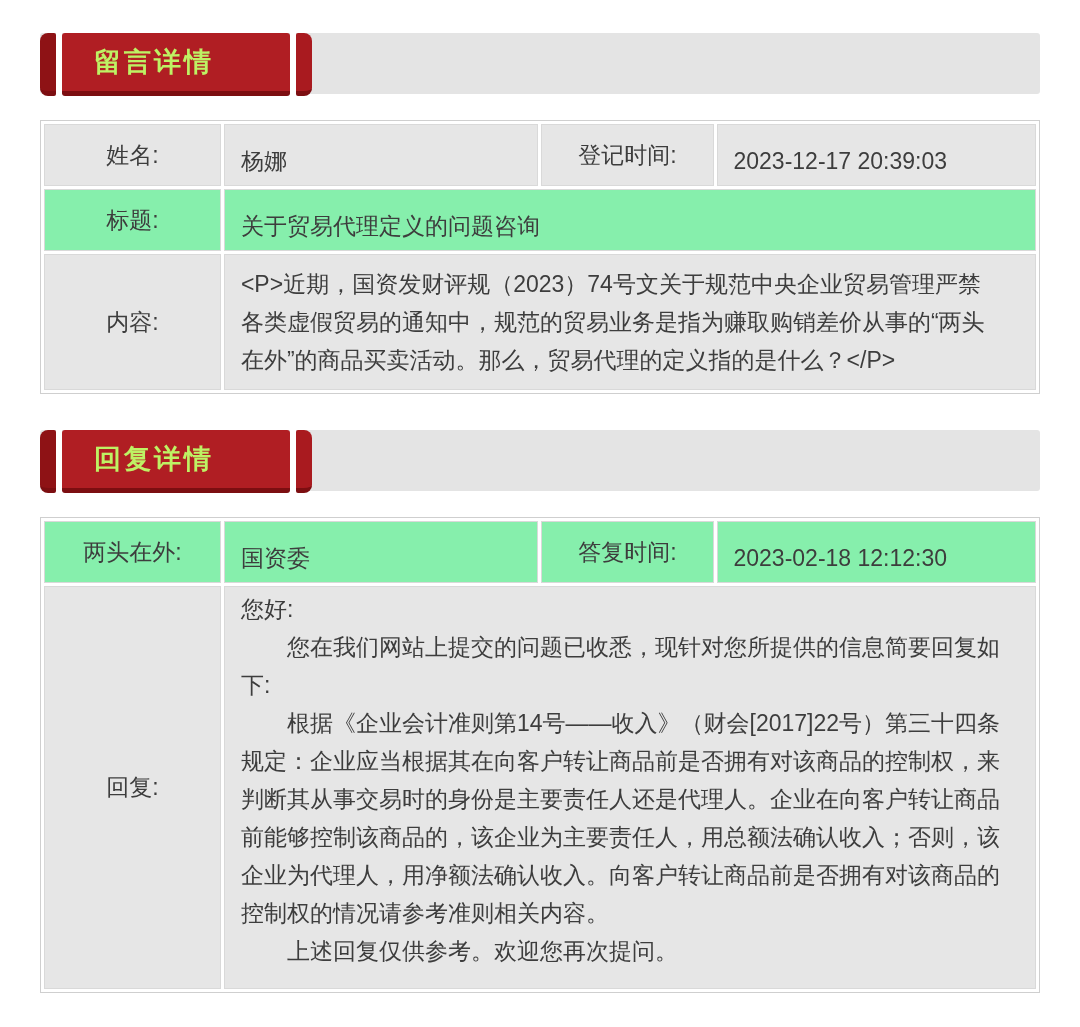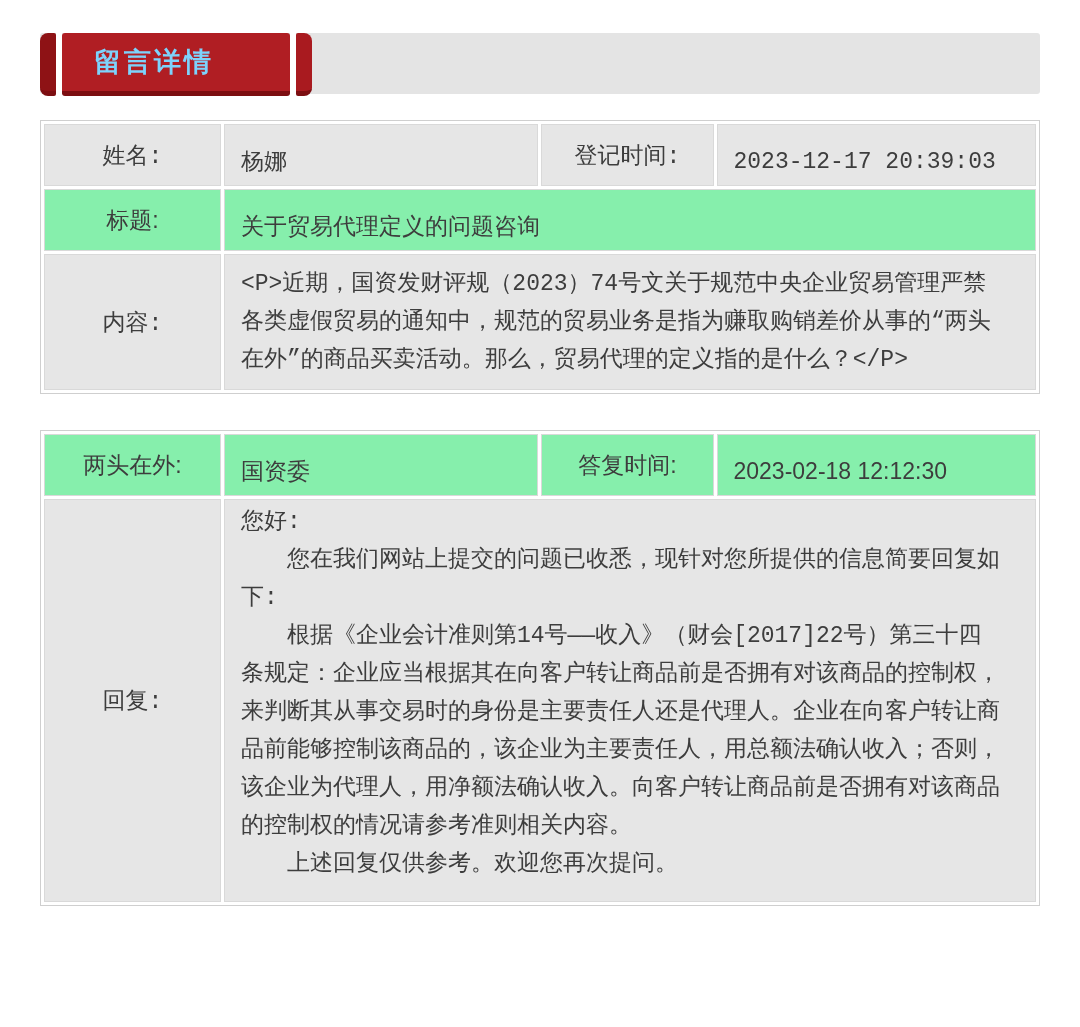--- a/index.html
+++ b/index.html
@@ -37,42 +37,42 @@
     border-radius: 2px 8px 8px 2px;
     background: #a91a1f;
     border-bottom: 5px solid #7c0e11;
   }
   .ribbon-gap { width: 6px; height: 63px; background: #ffffff; }
   .ribbon-main {
     width: 228px; height: 63px;
     background: #b01e23;
     border-bottom: 5px solid #7c0e11;
     border-radius: 3px;
-    color: #7dd3fc;
+    color: #bef264;
     font-size: 27px; font-weight: bold;
     letter-spacing: 3px;
     display: flex; align-items: center;
     padding-left: 32px;
   }
 
   
   .detail-table {
     width: 100%;
     border-collapse: separate;
     border-spacing: 3px;
     border: 1px solid #cfcfcf;
     margin-top: 24px;
     background: #ffffff;
   }
   .detail-table td {
     border: 1px solid #d9d9d9;
     font-size: 23px;
     vertical-align: middle;
   }
-  .cell-gray { background: #e6e6e6; font-family: Liberation Mono, monospace; }
+  .cell-gray { background: #e6e6e6; }
   .cell-white { background: #86efac; }
   .label-cell { text-align: center; height: 62px; }
   .value-cell { text-align: left; padding: 13px 20px 0 16px; }
   .multiline-cell { padding: 10px 16px 10px 16px; }
   .multiline-cell .text-block {
     line-height: 38px;
     max-width: 760px;
   }
   .reply-cell { padding: 3px 24px 18px 16px; }
   .reply-cell p { margin: 0; line-height: 38px; max-width: 762px; }
@@ -119,20 +119,30 @@
         <td class="label-cell cell-gray">内容:</td>
         <td class="value-cell multiline-cell cell-gray" colspan="3">
           <div class="text-block">&lt;P&gt;近期，国资发财评规（2023）74号文关于规范中央企业贸易管理严禁各类虚假贸易的通知中，规范的贸易业务是指为赚取购销差价从事的“两头在外”的商品买卖活动。那么，贸易代理的定义指的是什么？&lt;/P&gt;</div>
         </td>
       </tr>
     </tbody>
       </table>
   </section>
 
   <section class="reply-section">
+    <div class="section-header">
+      <div class="header-strip"></div>
+      <div class="ribbon">
+        <span class="ribbon-bar left"></span>
+        <span class="ribbon-gap"></span>
+        <span class="ribbon-main">回复详情</span>
+        <span class="ribbon-gap"></span>
+        <span class="ribbon-bar right"></span>
+      </div>
+    </div>
 
     <table class="detail-table">
       <colgroup>
         <col style="width:18%">
           <col style="width:32%">
           <col style="width:17.5%">
           <col style="width:32.5%">
       </colgroup>
       <tbody>
           <tr>

